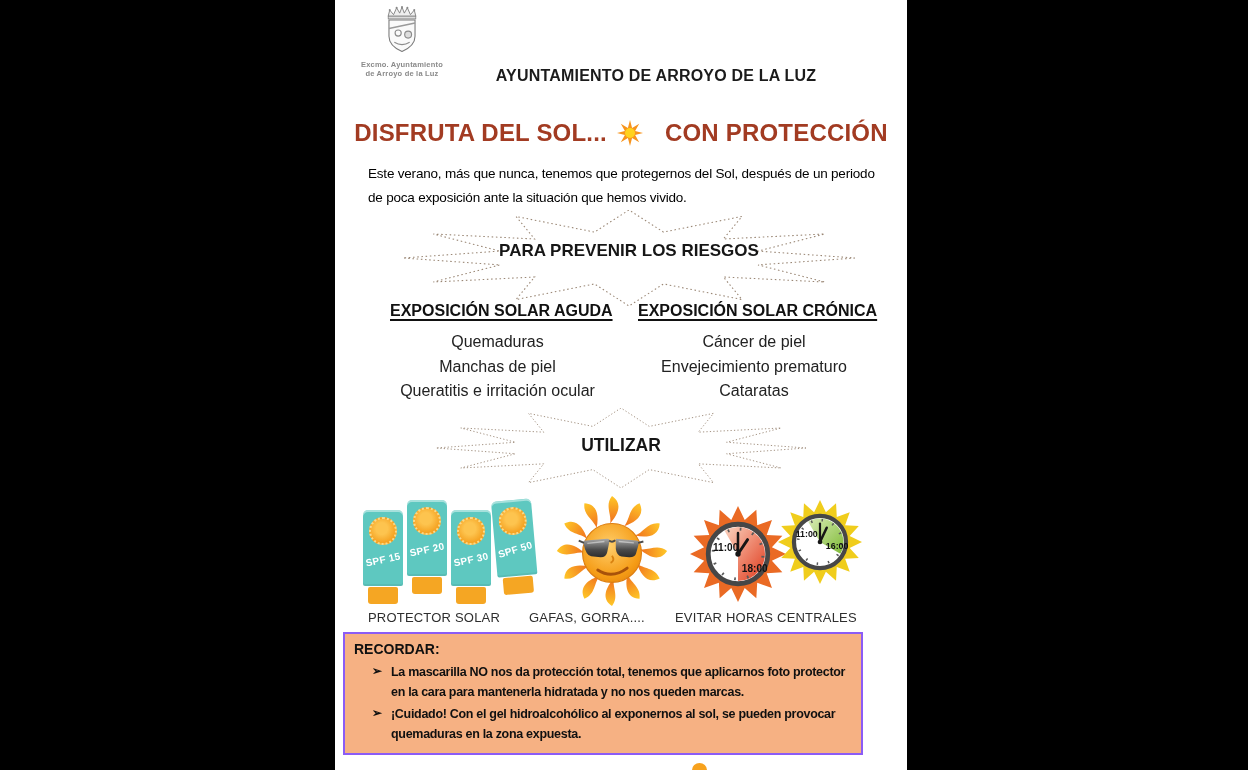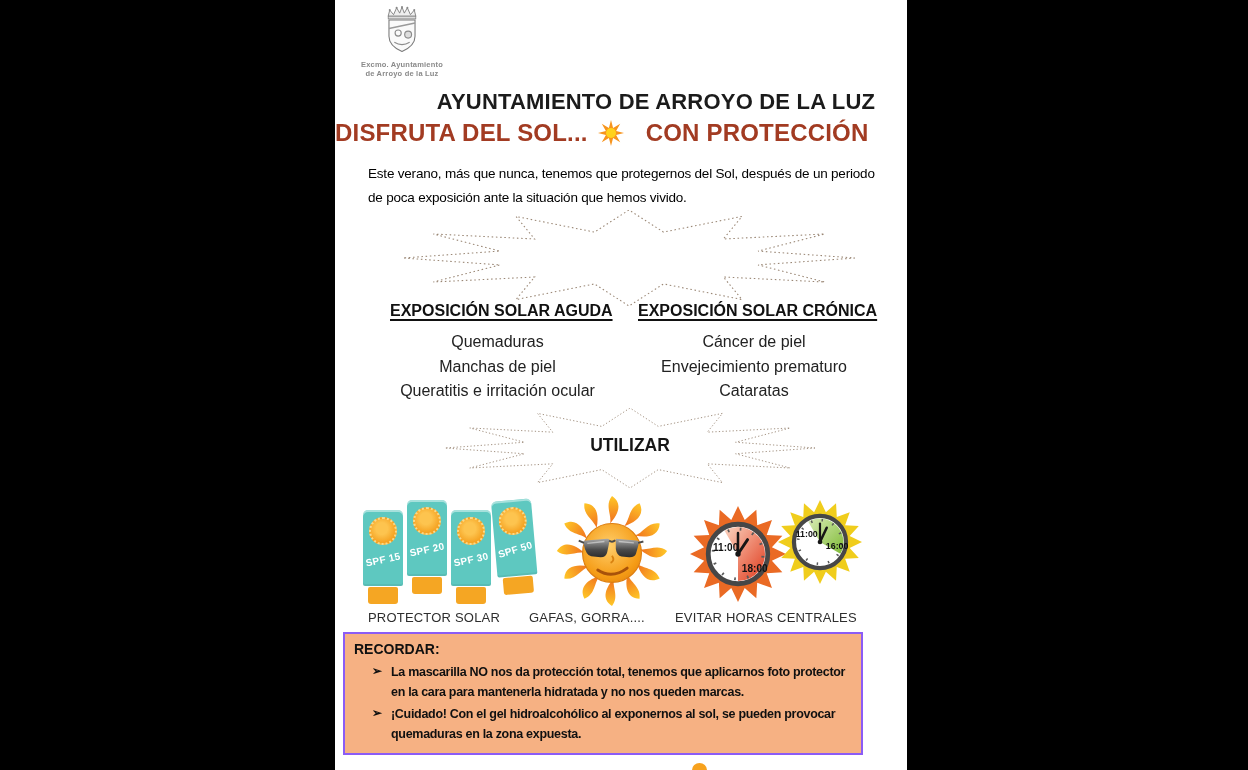--- a/index.html
+++ b/index.html
@@ -9,37 +9,37 @@
   .bar-left{left:0;width:335px;}
   .bar-right{left:907px;width:341px;}
   .page{position:absolute;left:335px;top:0;width:572px;height:770px;background:#fff;}
 
   
   .logo{position:absolute;left:14px;top:4px;width:106px;text-align:center;}
   .logo svg{width:46px;height:52px;}
   .logo-caption{font-size:7.5px;line-height:9px;color:#8a8a8a;font-weight:bold;letter-spacing:.2px;}
 
   
-  .doc-header{position:absolute;left:70px;right:0;top:89px;text-align:center;
-              font-size:22px;font-weight:bold;color:#1b1b1b;letter-spacing:.2px;}
+  .doc-header{position:absolute;left:70px;right:0;top:67px;text-align:center;
+              font-size:16px;font-weight:bold;color:#1b1b1b;letter-spacing:.2px;}
   .main-title{position:absolute;left:0;right:0;top:119px;display:flex;align-items:center;
-              justify-content:flex-start;font-size:24px;font-weight:bold;color:#A23B22;letter-spacing:.2px;}
+              justify-content:center;font-size:24px;font-weight:bold;color:#A23B22;letter-spacing:.2px;}
   .main-title .sun-gap{margin:0 22px 0 10px;display:flex;}
 
   .intro{position:absolute;left:33px;top:162px;font-size:13.5px;letter-spacing:-0.2px;
          line-height:24px;color:#000000;}
   .intro div{white-space:nowrap;}
 
   
   .burst{position:absolute;}
   .burst svg{position:absolute;left:0;top:0;width:100%;height:100%;}
   .burst-label{position:absolute;left:0;right:0;text-align:center;font-weight:bold;color:#161616;}
   .burst1{left:68px;top:210px;width:452px;height:96px;}
   .burst1 .burst-label{top:31px;font-size:17px;}
-  .burst2{left:110px;top:408px;width:370px;height:80px;}
+  .burst2{left:101px;top:408px;width:370px;height:80px;}
   .burst2 .burst-label{top:27px;font-size:17.5px;}
 
   
   .col{position:absolute;top:302px;text-align:center;}
   .col-head{font-size:16px;font-weight:bold;color:#111;white-space:nowrap;
             text-decoration:underline;text-decoration-thickness:1.8px;text-underline-offset:3px;}
   .col-items{margin-top:10px;font-size:16px;line-height:24.5px;color:#222;}
   .col-items div{white-space:nowrap;}
   .col-left{left:55px;width:215px;}
   .col-right{left:303px;width:232px;text-align:center;}
@@ -124,20 +124,21 @@
 
   <div class="intro">
     <div>Este verano, más que nunca, tenemos que protegernos del Sol, después de un periodo</div>
     <div>de poca exposición ante la situación que hemos vivido.</div>
   </div>
 
   <div class="burst burst1">
     <svg viewBox="0 0 440 100" preserveAspectRatio="none">
       <polygon points="440,50 345.6,57.2 410.5,75 311.9,69.8 330,93.3 253.6,77 220,100 186.4,77 110,93.3 128.1,69.8 29.5,75 94.4,57.2 0,50 94.4,42.8 29.5,25 128.1,30.2 110,6.7 186.4,23 220,0 253.6,23 330,6.7 311.9,30.2 410.5,25 345.6,42.8" fill="#ffffff" stroke="#9A8775" stroke-width="1.1" stroke-dasharray="1.5 2.6"></polygon>
     </svg>
+    <div class="burst-label">PARA PREVENIR LOS RIESGOS</div>
   </div>
 
   <div class="col col-left">
     <div class="col-head">EXPOSICIÓN SOLAR AGUDA</div>
     <div class="col-items">
       <div>Quemaduras</div>
       <div>Manchas de piel</div>
       <div>Queratitis e irritación ocular</div>
     </div>
   </div>

